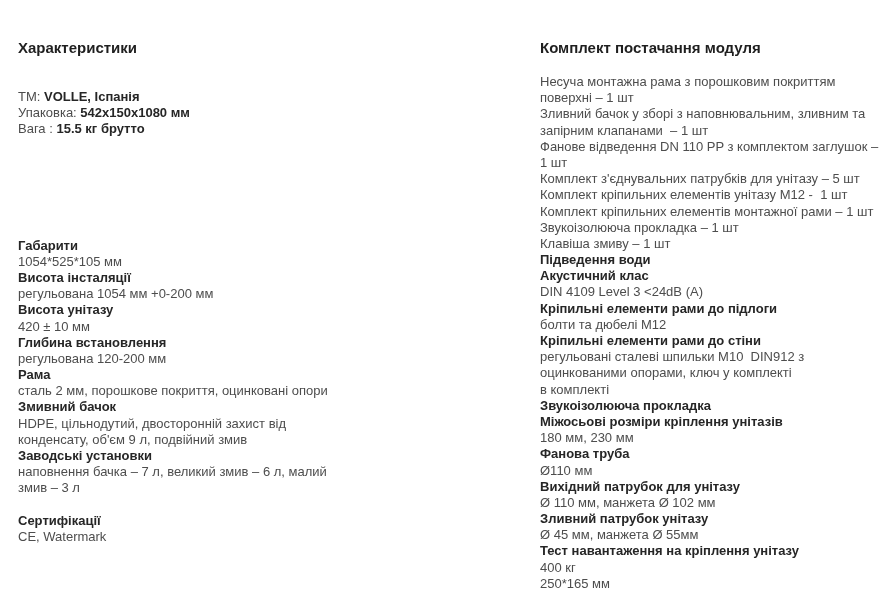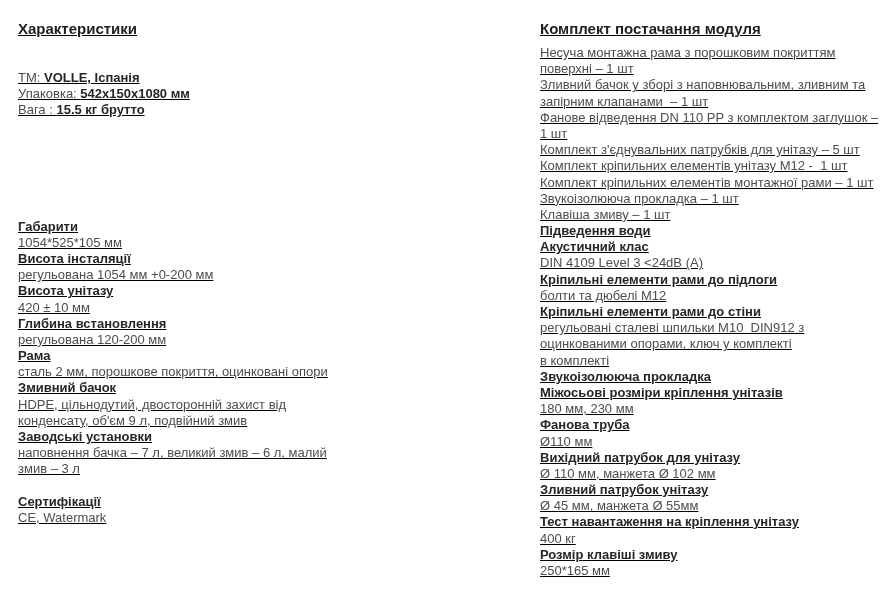--- a/index.html
+++ b/index.html
@@ -9,21 +9,21 @@
     --reg:#4d4d4d;
   }
   html,body{margin:0;padding:0;}
   body{
     width:890px;height:604px;
     background:var(--bg);
     font-family:"Liberation Sans", sans-serif;
     position:relative;
     overflow:hidden;
   }
-  .col{position:absolute;top:19px;text-decoration:underline;}
+  .col{position:absolute;top:38px;}
   .col-left{left:18px;width:470px;}
   .col-right{left:540px;width:345px;}
   h1.doc-heading{
     font-size:15px;
     font-weight:bold;
     color:var(--heading);
     margin:0;
     line-height:20px;
   }
   .line{
@@ -32,21 +32,21 @@
     height:16.2px;
     color:var(--reg);
     white-space:pre;
   }
   .line.bold{font-weight:bold;color:var(--bold);}
   .line.spacer{height:16.2px;}
   .line .lab{color:var(--reg);font-weight:normal;}
   .line .val{color:var(--bold);font-weight:bold;}
   .intro-block{margin-top:31px;}
   .specs-block{margin-top:100px;}
-  .kit-block{margin-top:6px;}
+  .kit-block{margin-top:16px;}
 </style>
 </head>
 <body>
 
 <div>
 
   <section class="col col-left">
     <h1 class="doc-heading">Характеристики</h1>
     <div class="intro-block" id="left-intro">
         <div class="line"><span class="lab">TM: </span><span class="val">VOLLE, Іспанія</span></div>
@@ -103,18 +103,17 @@
         <div class="line bold">Міжосьові розміри кріплення унітазів</div>
         <div class="line">180 мм, 230 мм</div>
         <div class="line bold">Фанова труба</div>
         <div class="line">Ø110 мм</div>
         <div class="line bold">Вихідний патрубок для унітазу</div>
         <div class="line">Ø 110 мм, манжета Ø 102 мм</div>
         <div class="line bold">Зливний патрубок унітазу</div>
         <div class="line">Ø 45 мм, манжета Ø 55мм</div>
         <div class="line bold">Тест навантаження на кріплення унітазу</div>
         <div class="line">400 кг</div>
-        <div class="line bold">Розмір клавіші змиву</div>
         <div class="line">250*165 мм</div>
       </div>
   </section>
 
 </div>
 
 </body></html>

